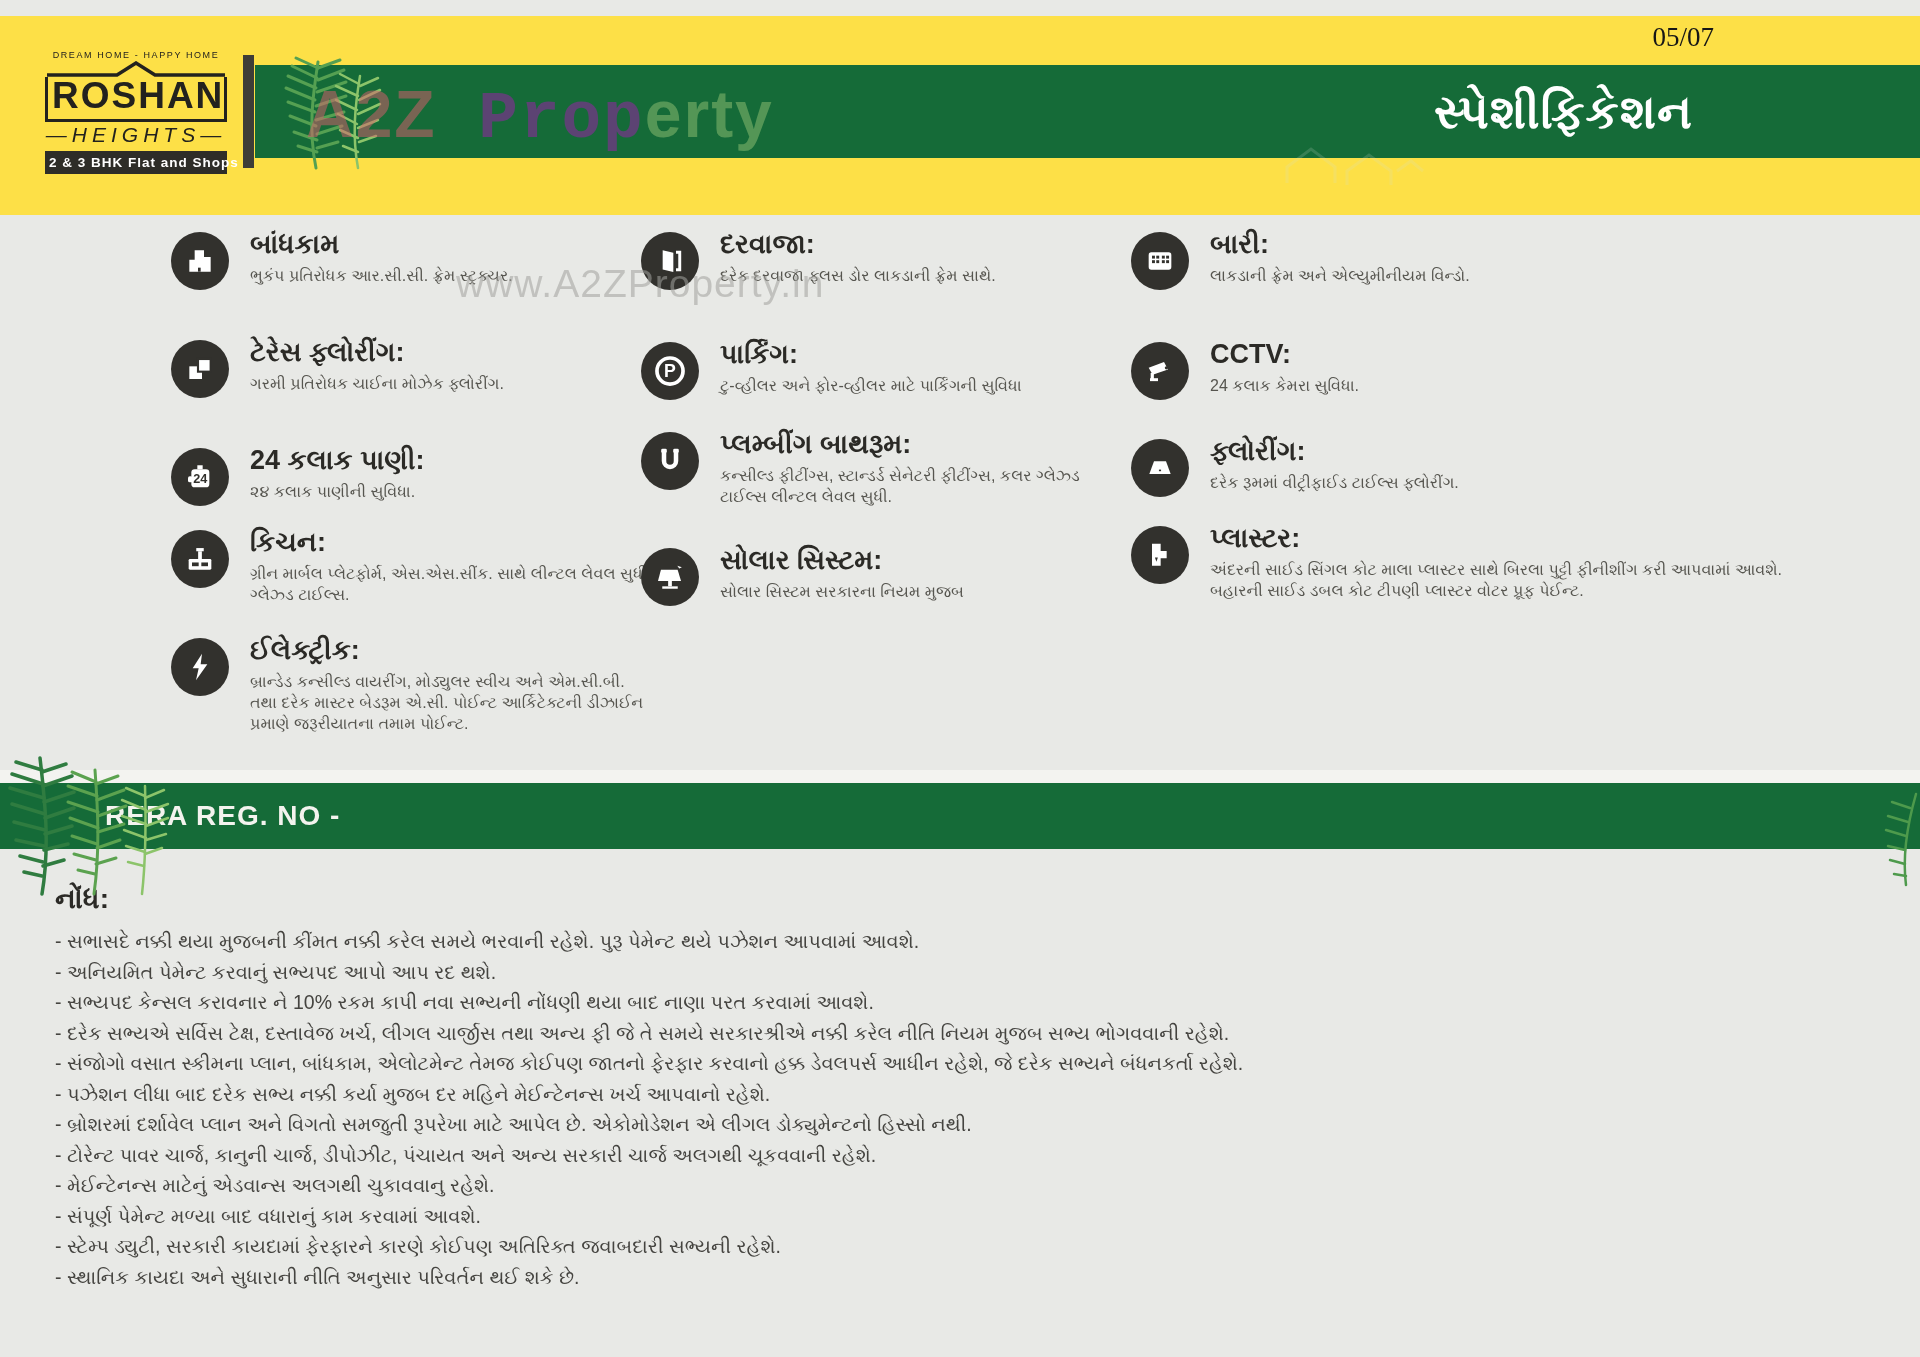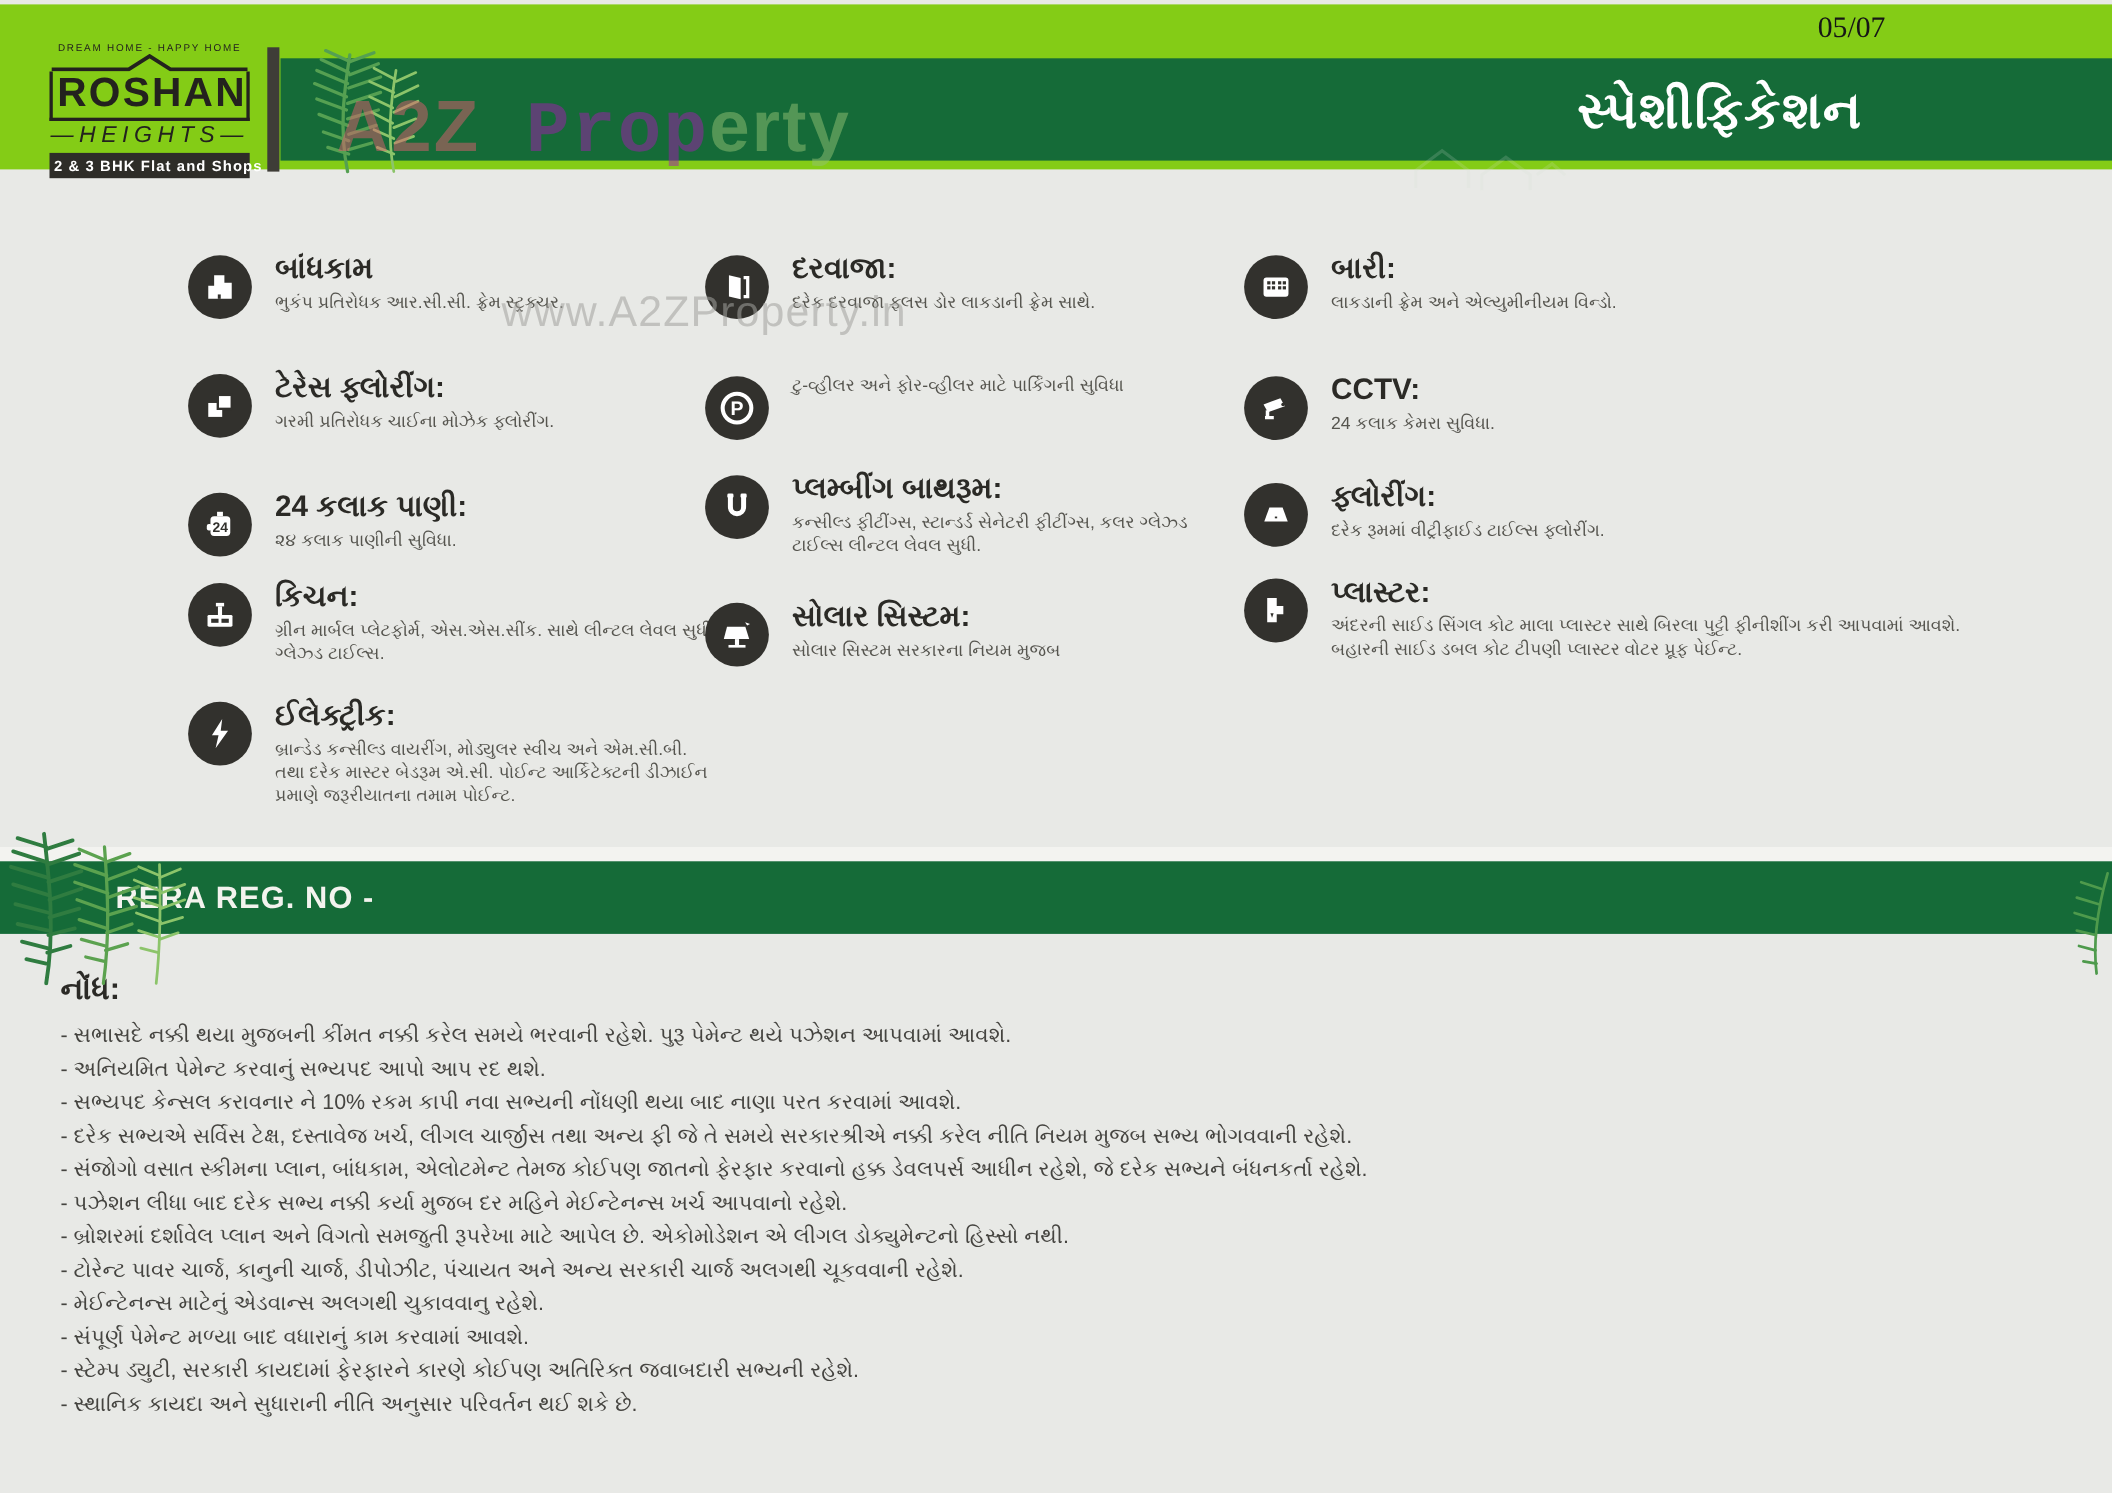--- a/index.html
+++ b/index.html
@@ -3,21 +3,21 @@
 <meta charset="utf-8">
 <style>
   html,body{margin:0;padding:0;}
   body{
     width:1920px;height:1357px;position:relative;overflow:hidden;
     background:#e8e9e6;
     font-family:"Liberation Sans",sans-serif;
     -webkit-font-smoothing:antialiased;
   }
   
-  .header{position:absolute;top:4px;left:0;width:1920px;height:150px;background:#84cc16;}
+  .header{position:absolute;top:16px;left:0;width:1920px;height:199px;background:#fde047;}
   .page-num{position:absolute;top:6px;right:206px;font-family:"Liberation Serif",serif;font-size:27px;color:#161616;}
   .title-banner{position:absolute;top:49px;left:255px;right:0;height:93px;background:#156b38;}
   .side-bar{position:absolute;top:39px;left:243px;width:11px;height:113px;background:#3e3d37;}
   .banner-title{position:absolute;top:50%;transform:translateY(-50%);right:227px;color:#ffffff;font-size:47px;font-weight:700;letter-spacing:1px;}
   .banner-house-wm{position:absolute;top:76px;left:1022px;opacity:.18;}
   
   .logo{position:absolute;top:34px;left:45px;width:182px;text-align:center;color:#23221e;}
   .logo-tag{font-size:9px;font-weight:400;letter-spacing:1.6px;white-space:nowrap;}
   .logo-roof{display:block;margin:1px auto 0;}
   .logo-name{border:3px solid #23221e;border-top:none;font-size:37px;font-weight:700;letter-spacing:2px;padding:0 4px 3px;line-height:1.05;}
@@ -183,20 +183,21 @@
 </div>
 
 <div class="spec c2 r2">
   <div class="icon-circle">
     <svg width="34" height="34" viewBox="0 0 24 24">
         <circle cx="12" cy="12" r="9.2" fill="none" stroke="#fff" stroke-width="2.6"></circle>
         <text x="12" y="16.4" text-anchor="middle" font-size="12.5" font-weight="bold" fill="#fff" font-family="Liberation Sans, sans-serif">P</text>
       </svg>
   </div>
   <div class="spec-text">
+    <div class="spec-title">પાર્કિંગ:</div>
     <div class="spec-desc">ટુ-વ્હીલર અને ફોર-વ્હીલર માટે પાર્કિંગની સુવિધા</div>
   </div>
 </div>
 
 <div class="spec c2 r3">
   <div class="icon-circle">
     <svg width="32" height="32" viewBox="0 0 24 24">
         <path d="M7.5 5v7a4.5 4.5 0 0 0 9 0V5" fill="none" stroke="#fff" stroke-width="3.4" stroke-linecap="round"></path>
         <rect x="5.4" y="2.8" width="4.2" height="3" rx="1" fill="#fff"></rect>
         <rect x="14.4" y="2.8" width="4.2" height="3" rx="1" fill="#fff"></rect>

